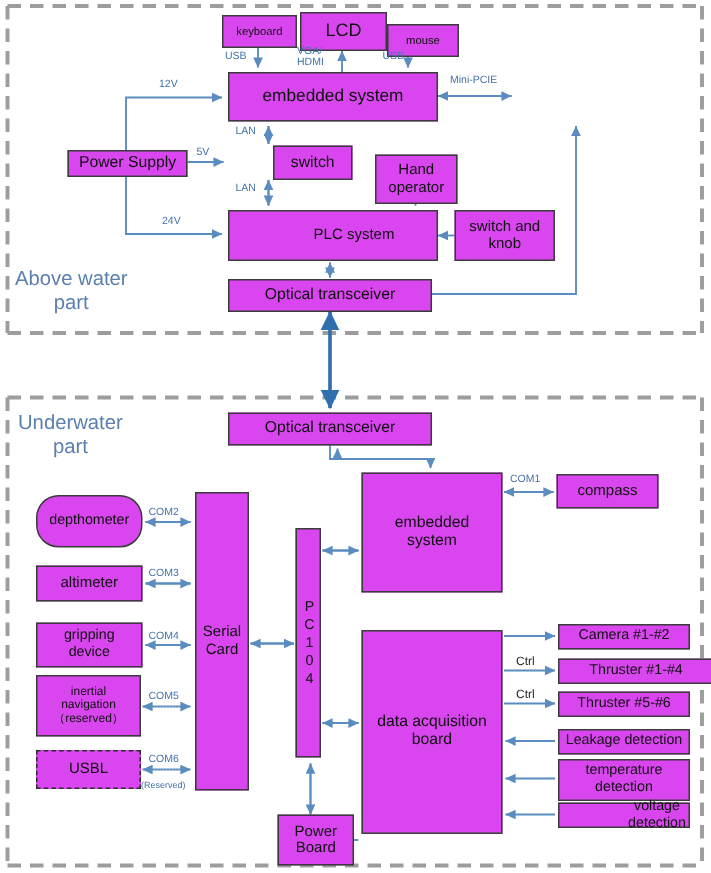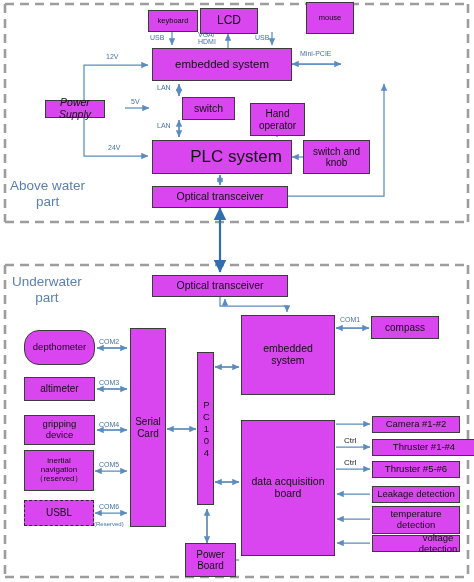--- a/index.html
+++ b/index.html
@@ -159,43 +159,43 @@
   </svg>
 
   <div class="box" style="left:148px;top:10px;width:50px;height:22px;font-size:7.5px;">
     <span>keyboard</span>
   </div>
 
   <div class="box" style="left:200px;top:8px;width:58px;height:26px;font-size:12px;">
     <span>LCD</span>
   </div>
 
-  <div class="box" style="left:258px;top:2px;width:48px;height:32px;font-size:7.5px;margin-left:48px;">
+  <div class="box" style="left:258px;top:16px;width:48px;height:22px;font-size:7.5px;">
     <span>mouse</span>
   </div>
 
   <div class="box thick" style="left:152px;top:48px;width:140px;height:33px;font-size:11.5px;">
     <span>embedded system</span>
   </div>
 
 
-  <div class="box thick" style="left:45px;top:100px;width:60px;height:18px;font-size:10.5px;font-style:italic;">
+  <div class="box thick" style="left:45px;top:100px;width:80px;height:18px;font-size:10.5px;">
     <span>Power Supply</span>
   </div>
 
   <div class="box thick" style="left:152px;top:97px;width:53px;height:23px;font-size:10.5px;margin-left:30px;">
     <span>switch</span>
   </div>
 
   <div class="box" style="left:250px;top:103px;width:55px;height:33px;font-size:10px;white-space:pre-line;">
     <span>Hand
 operator</span>
   </div>
 
-  <div class="box thick" style="left:152px;top:140px;width:140px;height:34px;font-size:17px;padding-left:28px;">
+  <div class="box thick" style="left:152px;top:140px;width:140px;height:34px;font-size:10px;padding-left:28px;">
     <span>PLC system</span>
   </div>
 
   <div class="box" style="left:303px;top:140px;width:67px;height:34px;font-size:10px;white-space:pre-line;">
     <span>switch and
 knob</span>
   </div>
 
   <div class="box thick" style="left:152px;top:186px;width:136px;height:22px;font-size:10.5px;">
     <span>Optical transceiver</span>

